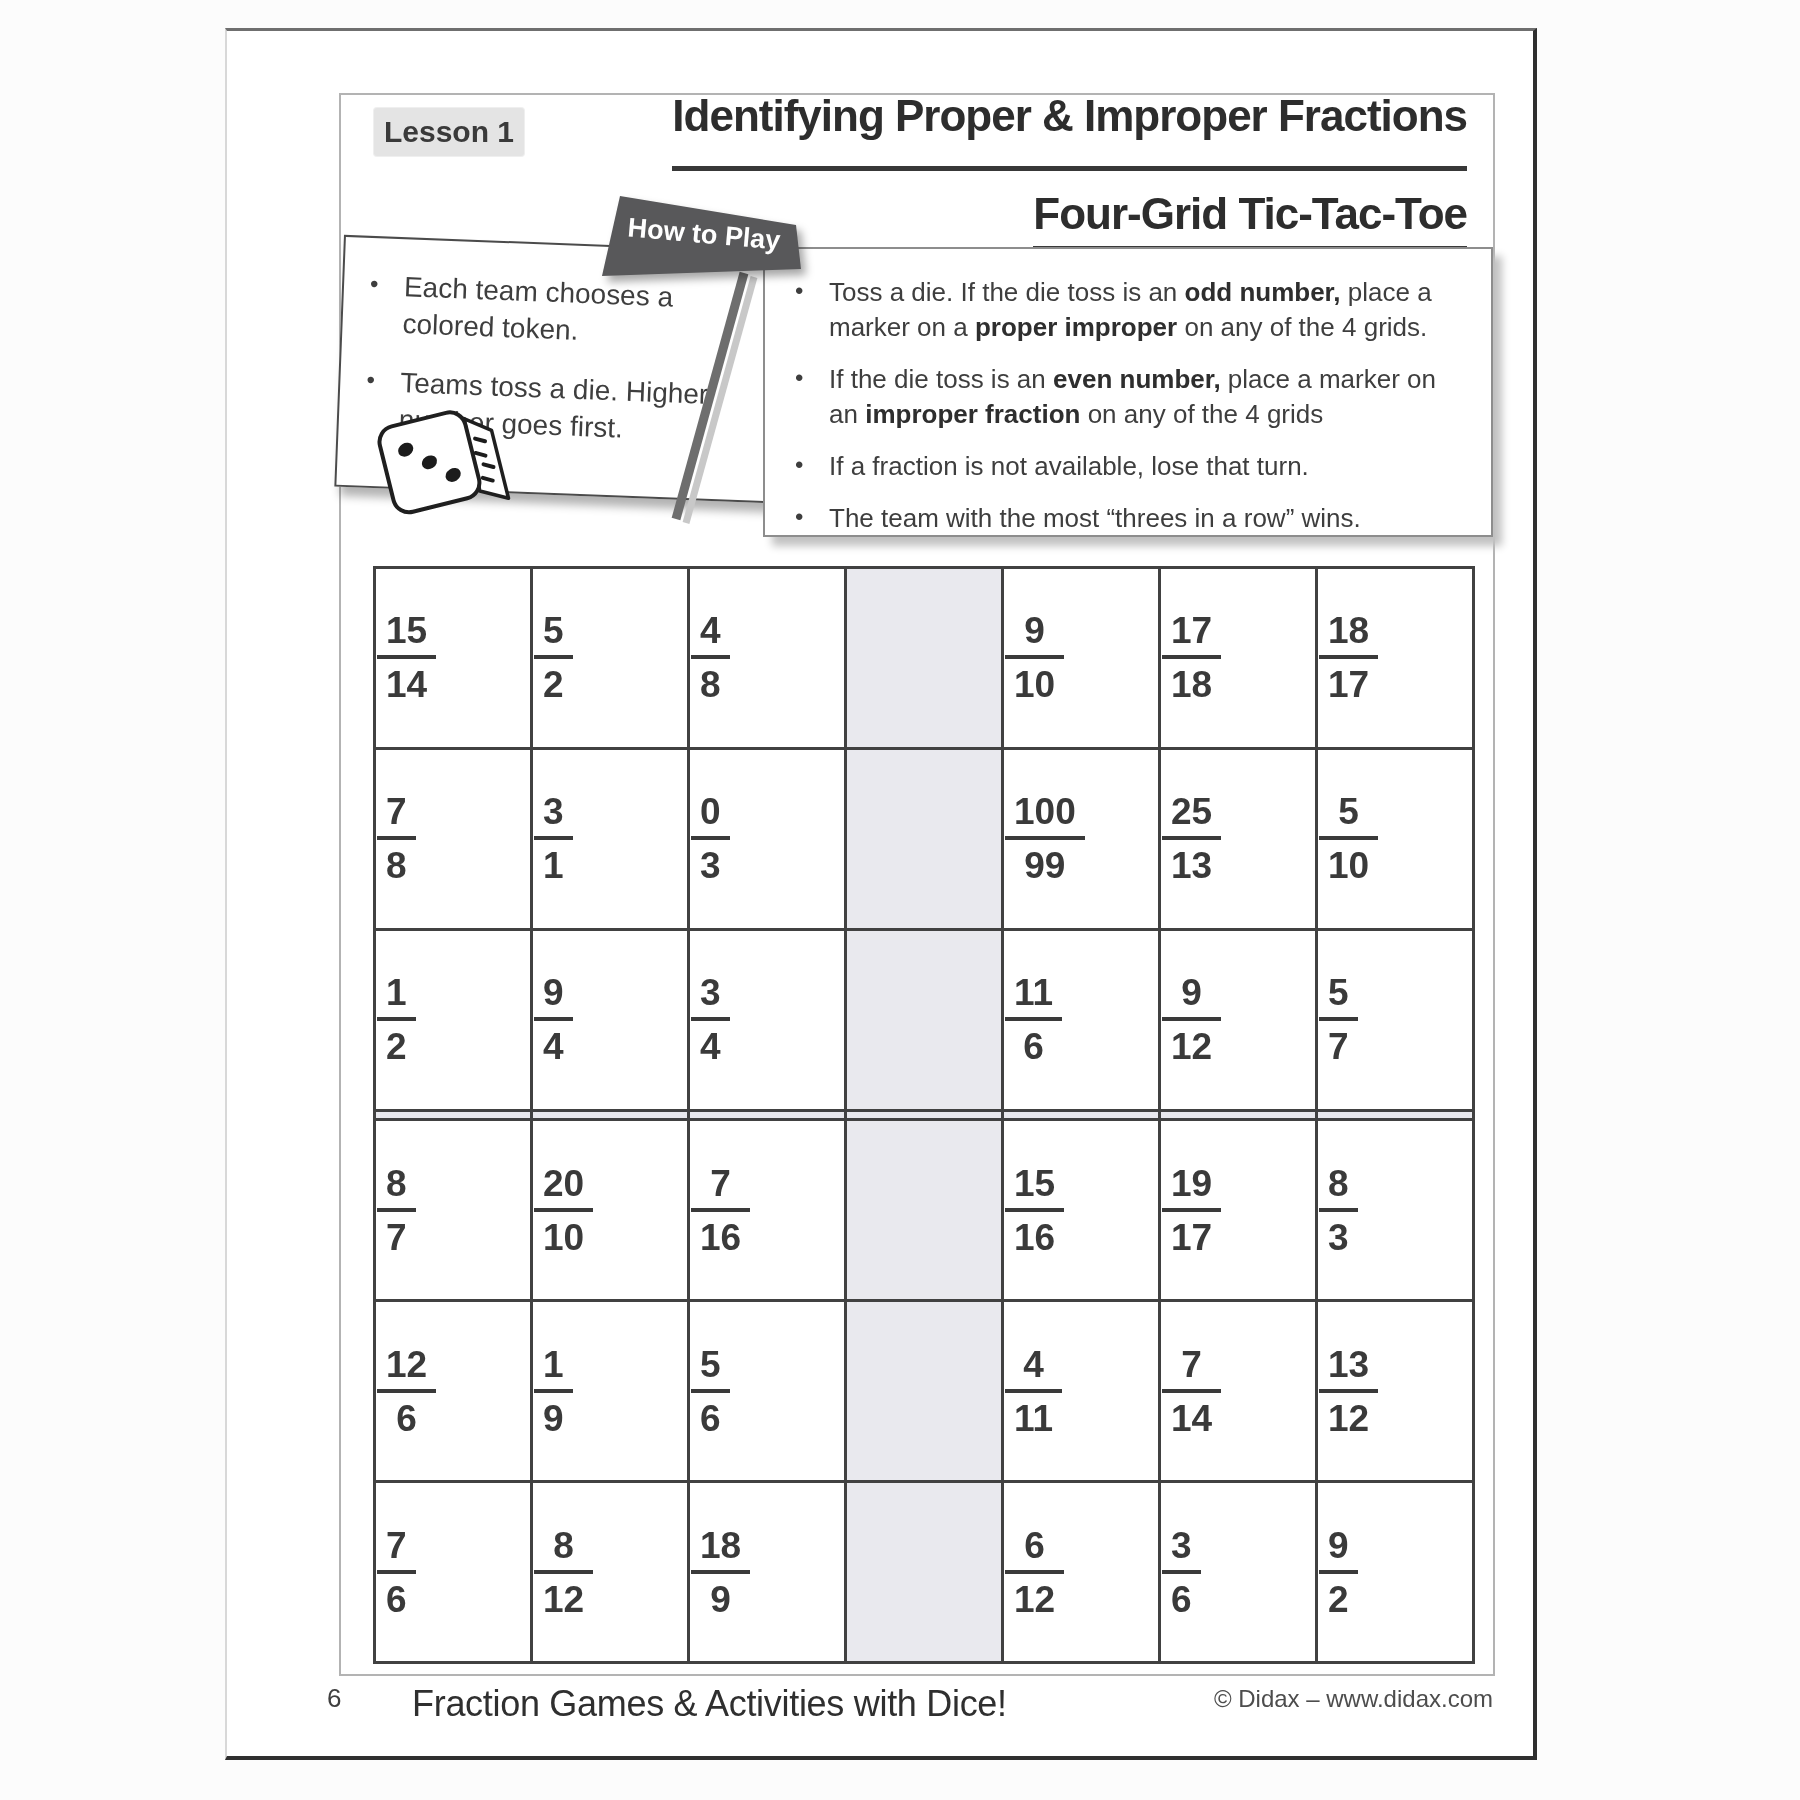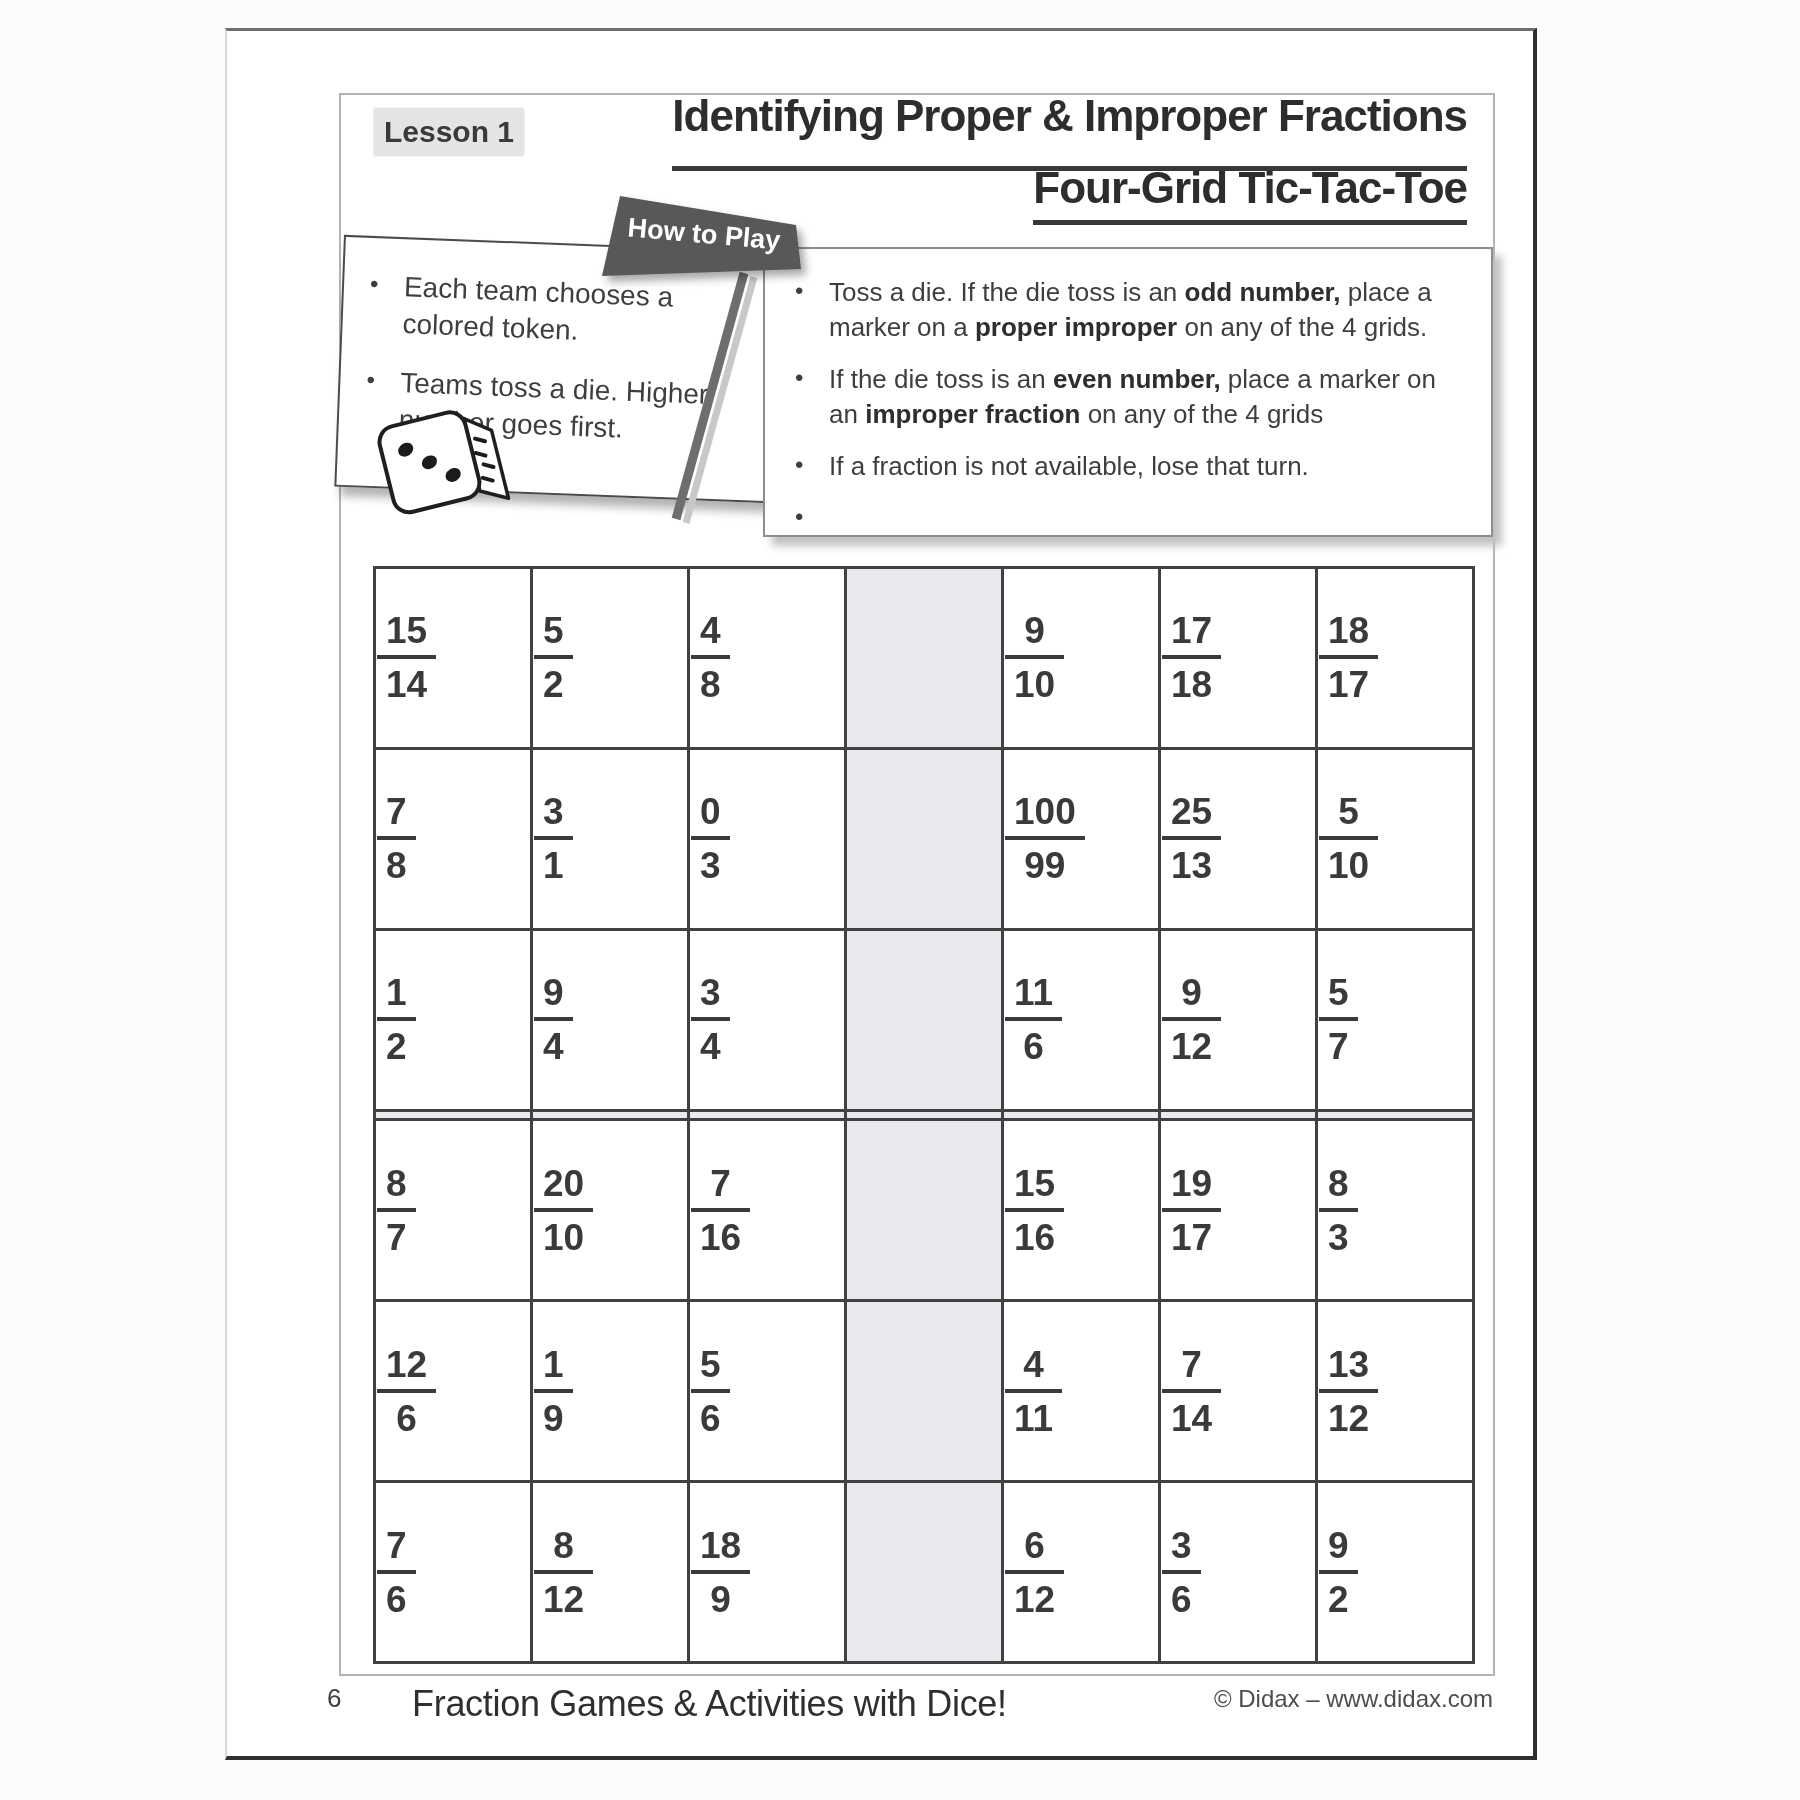--- a/index.html
+++ b/index.html
@@ -11,21 +11,21 @@
         border-bottom:4px solid #2f2f2f;border-left:2px solid #d8d8d8;box-sizing:border-box;}
   .frame{position:absolute;left:112px;top:62px;width:1156px;height:1583px;
          border:2px solid #b3b3b3;box-sizing:border-box;}
   
   .badge{position:absolute;left:147px;top:77px;width:150px;height:48px;background:#e4e4e4;
          border-radius:3px;display:flex;align-items:center;justify-content:center;
          font-size:30px;font-weight:600;color:#3a3a3a;box-shadow:0 0 0 1px #efefef;}
   .title-wrap{position:absolute;right:66px;top:60px;text-align:right;white-space:nowrap;}
   .title{display:inline-block;font-size:44px;font-weight:bold;letter-spacing:-1px;color:#2d2d2d;
          border-bottom:5px solid #383838;padding-bottom:25px;}
-  .subtitle-wrap{position:absolute;right:66px;top:132px;text-align:left;white-space:nowrap;margin-left:40px;}
+  .subtitle-wrap{position:absolute;right:66px;top:158px;text-align:left;white-space:nowrap;margin-left:40px;}
   .subtitle{display:inline-block;font-size:44px;font-weight:bold;letter-spacing:-1px;color:#2d2d2d;
             border-bottom:5px solid #383838;padding-bottom:7px;}
   
   .setup-box{position:absolute;left:112px;top:212px;width:432px;height:252px;background:#fff;
              border:2px solid #4b4b4b;box-sizing:border-box;transform:rotate(2.2deg);
              box-shadow:6px 9px 10px rgba(0,0,0,0.30);z-index:2;}
   .rules-box{position:absolute;left:536px;top:216px;width:730px;height:290px;background:#fff;
              border:2px solid #8d8d8d;box-sizing:border-box;
              box-shadow:9px 9px 8px #c2c2c2;z-index:2;}
   ul.blist{list-style:none;margin:0;padding:0;}
@@ -95,20 +95,21 @@
         <li>
           <span class="dot">•</span>
           <span><span>If the die toss is an </span><span class="bld">even number,</span><span> place a marker on an </span><span class="bld">improper fraction</span><span> on any of the 4 grids</span></span>
         </li>
         <li>
           <span class="dot">•</span>
           <span><span>If a fraction is not available, lose that turn.</span></span>
         </li>
         <li>
           <span class="dot">•</span>
+          <span><span>The team with the most “threes in a row” wins.</span></span>
         </li>
       </ul>
   </div>
 
   <svg class="pole-svg" width="130" height="280">
     <line x1="97" y1="16" x2="29" y2="262" stroke="#c8c8c8" stroke-width="7"></line>
     <line x1="87" y1="12" x2="19" y2="258" stroke="#6e6e6e" stroke-width="9"></line>
   </svg>
 
   <div class="banner">

